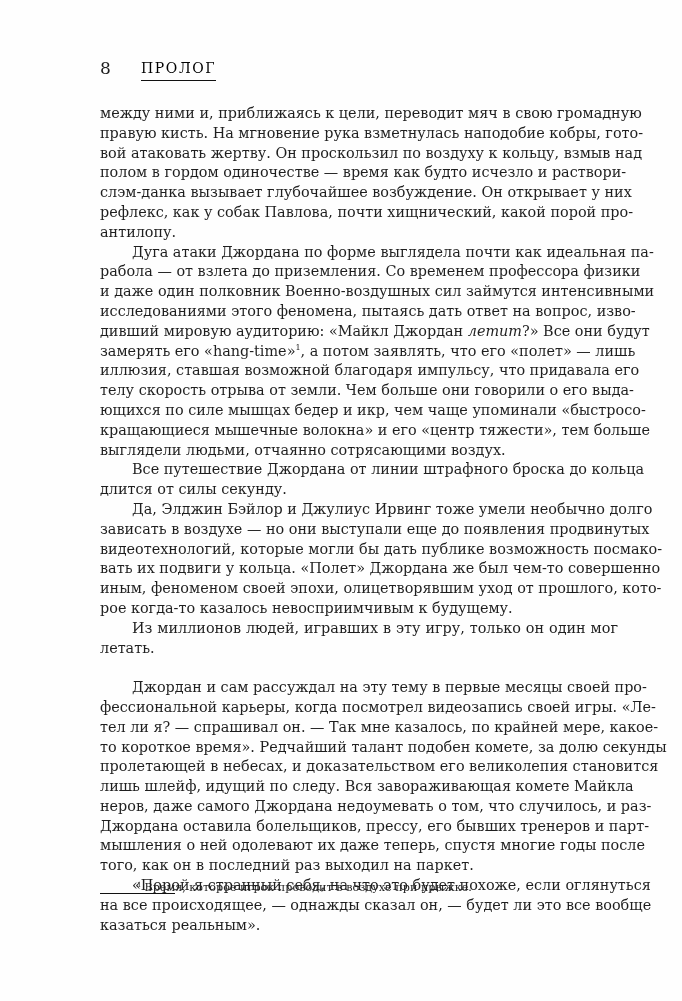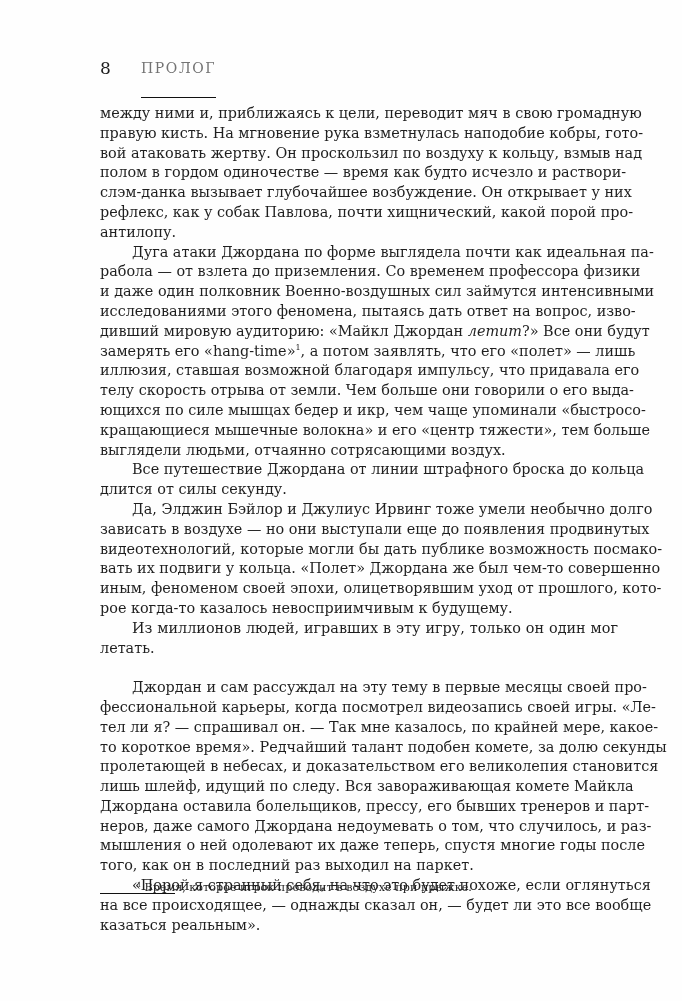--- a/index.html
+++ b/index.html
@@ -35,22 +35,22 @@
       line-height: 20px;
       color: #1e1e1e;
     }
     .chapter-title {
       position: absolute;
       left: 41px;
       top: 1px;
       font-size: 14px;
       letter-spacing: 1.6px;
       line-height: 18px;
-      color: #737373;
-      padding-bottom: 20px;
+      color: #000000;
+      padding-bottom: 3px;
       border-bottom: 1.5px solid #111111;
     }
     .body-text {
       position: absolute;
       left: 100px;
       top: 104px;
       width: 518px;
     }
     .line {
       display: block;
@@ -162,22 +162,22 @@
 
     <span class="spacer"></span>
 
     <div>
       <span class="line indent">Джордан и сам рассуждал на эту тему в первые месяцы своей про-</span>
       <span class="line">фессиональной карьеры, когда посмотрел видеозапись своей игры. «Ле-</span>
       <span class="line">тел ли я? — спрашивал он. — Так мне казалось, по крайней мере, какое-</span>
       <span class="line">то короткое время». Редчайший талант подобен комете, за долю секунды</span>
       <span class="line">пролетающей в небесах, и доказательством его великолепия становится</span>
       <span class="line">лишь шлейф, идущий по следу. Вся завораживающая комете Майкла</span>
+      <span class="line">неров, даже самого Джордана недоумевать о том, что случилось, и раз-</span>
       <span class="line">Джордана оставила болельщиков, прессу, его бывших тренеров и парт-</span>
-      <span class="line">неров, даже самого Джордана недоумевать о том, что случилось, и раз-</span>
       <span class="line">мышления о ней одолевают их даже теперь, спустя многие годы после</span>
       <span class="line last">того, как он в последний раз выходил на паркет.</span>
     </div>
 
     <div>
       <span class="line indent">«Порой я странный себя, на что это будет похоже, если оглянуться</span>
       <span class="line">на все происходящее, — однажды сказал он, — будет ли это все вообще</span>
       <span class="line last">казаться реальным».</span>
     </div>
 

